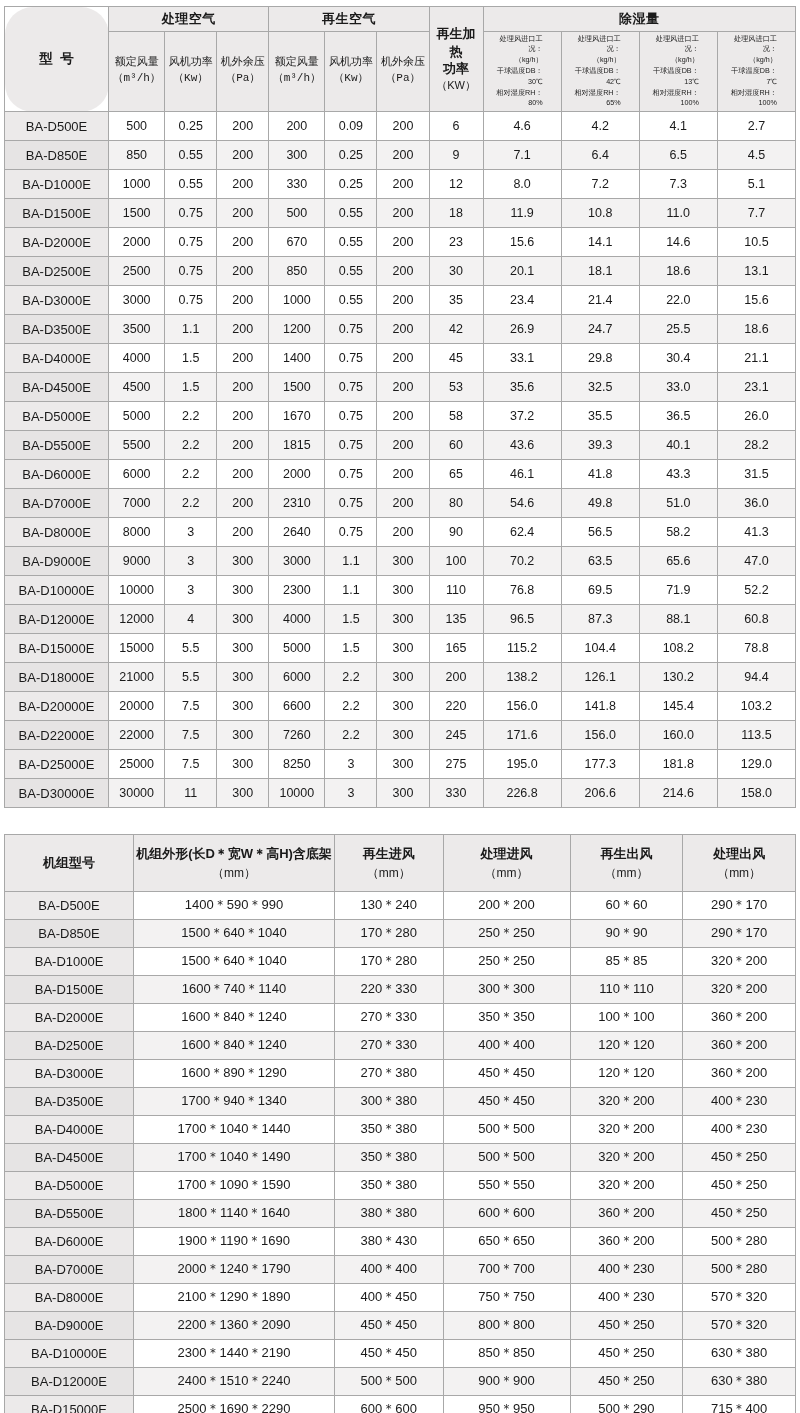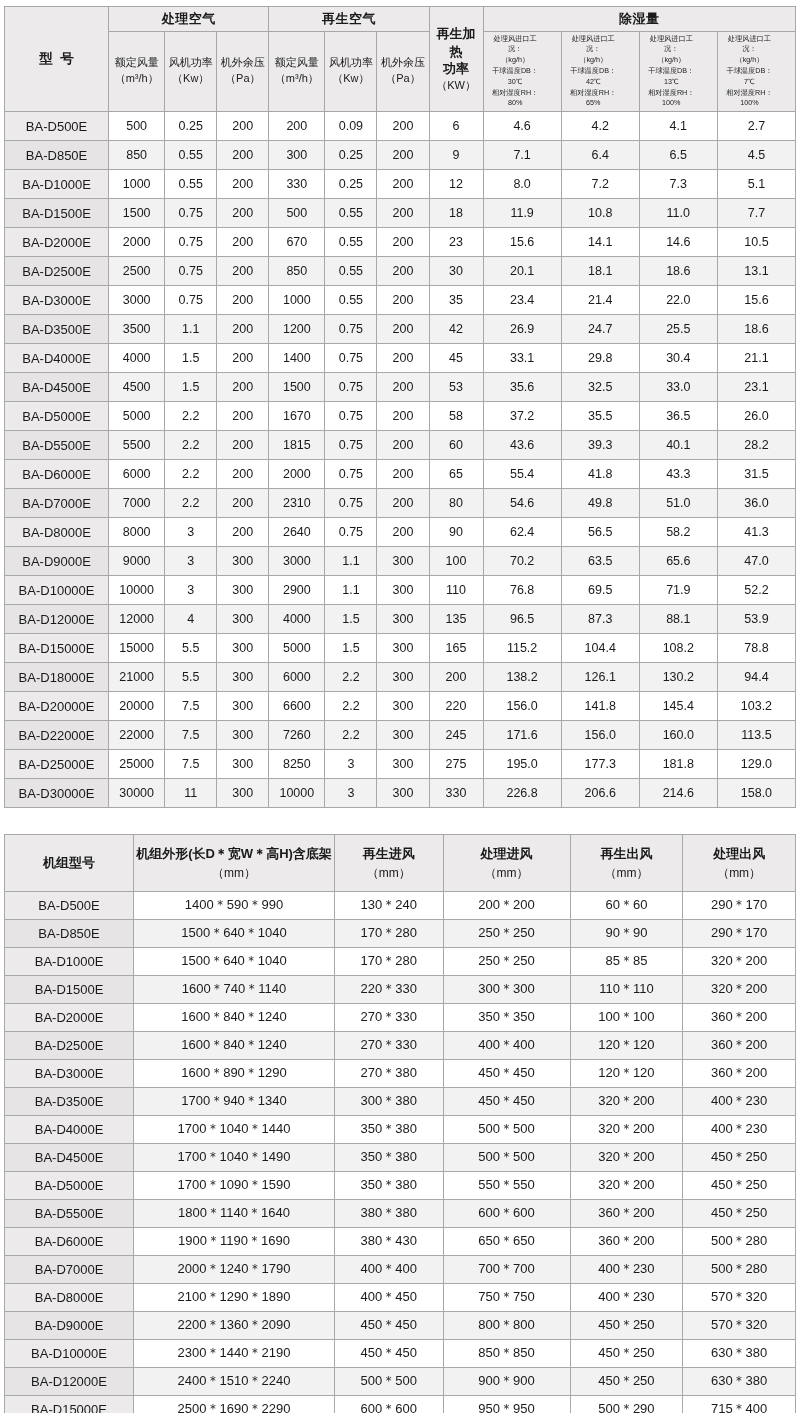--- a/index.html
+++ b/index.html
@@ -38,35 +38,37 @@
     line-height: 1.35;
     padding: 3px 1px;
   }
   #table1 th.big {
     font-size: 13px;
     font-weight: bold;
   }
   #table1 th.model-head {
     font-size: 13.5px;
     font-weight: bold;
+    border-radius: 28px;
   }
   #table1 th.grp {
     font-size: 13px;
     font-weight: bold;
     letter-spacing: 0.5px;
   }
   #table1 th.sub {
     font-size: 11px;
     line-height: 1.45;
+    font-family: Liberation Mono, monospace;
   }
   #table1 th.tiny {
     font-size: 7.2px;
     line-height: 1.5;
     padding: 2px 18px;
-    text-align: center;
+    text-align: right;
     padding-left: 4px;
   }
   #table1 td {
     height: 28px;
     font-size: 12.5px;
   }
   #table1 td.model {
     font-size: 13px;
     background: #eceaea;
   }
@@ -362,21 +364,21 @@
         </tr>
         <tr>
           <td class="model">BA-D6000E</td>
           <td class="nowrap">6000</td>
           <td class="nowrap">2.2</td>
           <td class="nowrap">200</td>
           <td class="nowrap">2000</td>
           <td class="nowrap">0.75</td>
           <td class="nowrap">200</td>
           <td class="nowrap">65</td>
-          <td class="nowrap">55.4</td>
+          <td class="nowrap">46.1</td>
           <td class="nowrap">41.8</td>
           <td class="nowrap">43.3</td>
           <td class="nowrap">31.5</td>
         </tr>
         <tr class="alt">
           <td class="model">BA-D7000E</td>
           <td class="nowrap">7000</td>
           <td class="nowrap">2.2</td>
           <td class="nowrap">200</td>
           <td class="nowrap">2310</td>
@@ -414,42 +416,42 @@
           <td class="nowrap">70.2</td>
           <td class="nowrap">63.5</td>
           <td class="nowrap">65.6</td>
           <td class="nowrap">47.0</td>
         </tr>
         <tr>
           <td class="model">BA-D10000E</td>
           <td class="nowrap">10000</td>
           <td class="nowrap">3</td>
           <td class="nowrap">300</td>
-          <td class="nowrap">2900</td>
+          <td class="nowrap">2300</td>
           <td class="nowrap">1.1</td>
           <td class="nowrap">300</td>
           <td class="nowrap">110</td>
           <td class="nowrap">76.8</td>
           <td class="nowrap">69.5</td>
           <td class="nowrap">71.9</td>
           <td class="nowrap">52.2</td>
         </tr>
         <tr class="alt">
           <td class="model">BA-D12000E</td>
           <td class="nowrap">12000</td>
           <td class="nowrap">4</td>
           <td class="nowrap">300</td>
           <td class="nowrap">4000</td>
           <td class="nowrap">1.5</td>
           <td class="nowrap">300</td>
           <td class="nowrap">135</td>
           <td class="nowrap">96.5</td>
           <td class="nowrap">87.3</td>
           <td class="nowrap">88.1</td>
-          <td class="nowrap">53.9</td>
+          <td class="nowrap">60.8</td>
         </tr>
         <tr>
           <td class="model">BA-D15000E</td>
           <td class="nowrap">15000</td>
           <td class="nowrap">5.5</td>
           <td class="nowrap">300</td>
           <td class="nowrap">5000</td>
           <td class="nowrap">1.5</td>
           <td class="nowrap">300</td>
           <td class="nowrap">165</td>

